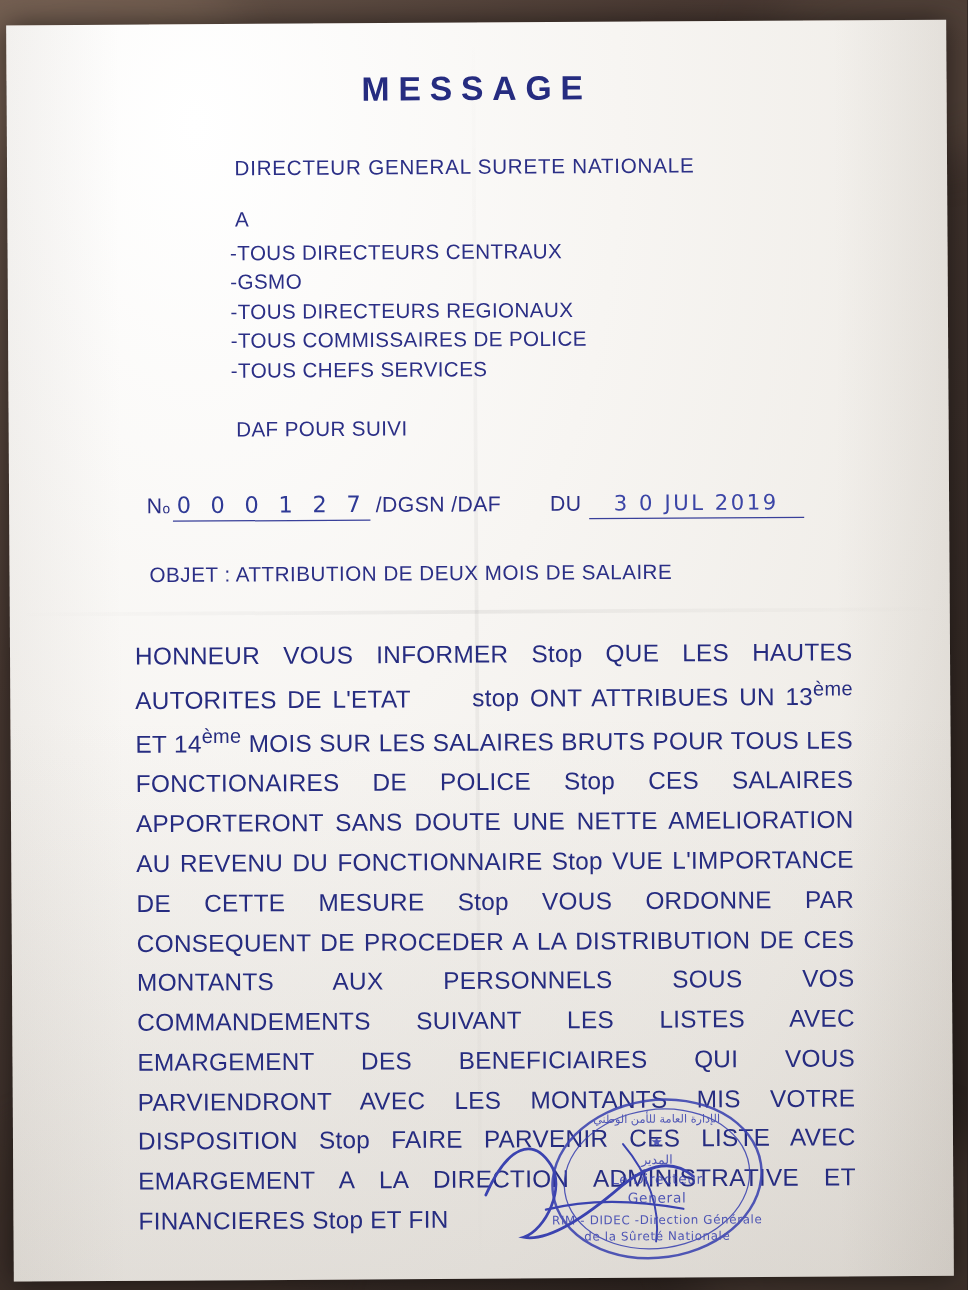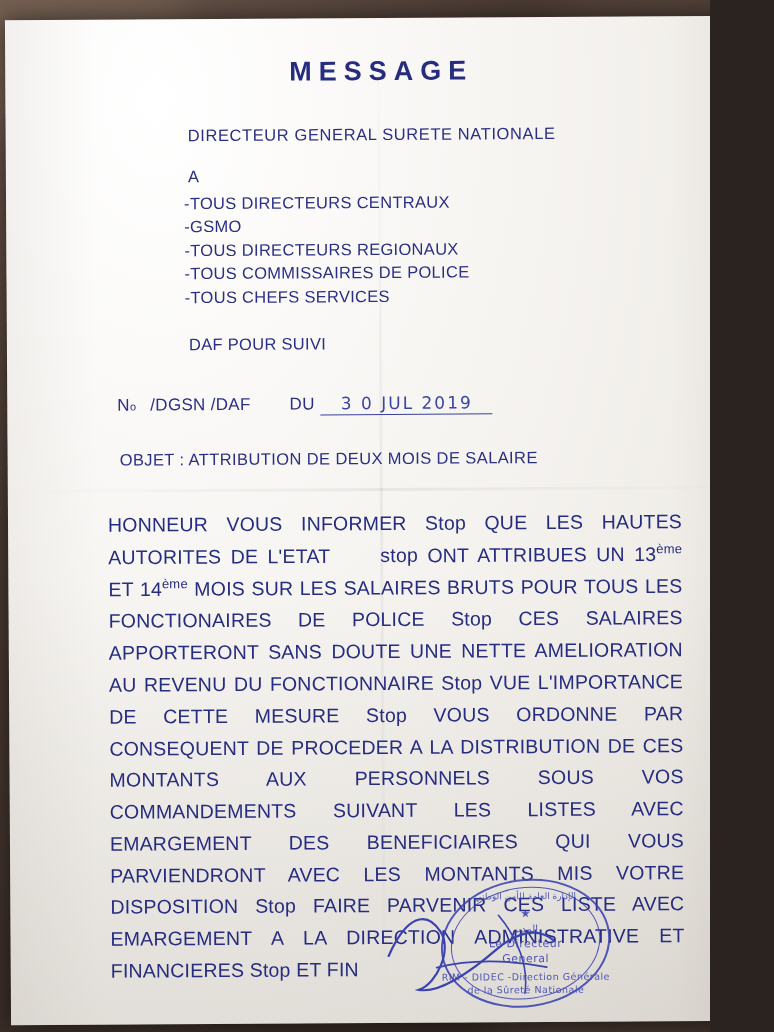--- a/index.html
+++ b/index.html
@@ -8,21 +8,21 @@
     background: #2b2320;
   }
   body {
     width: 774px;
     height: 1032px;
     overflow: hidden;
     font-family: "Liberation Sans", sans-serif;
   }
   .photo {
     position: relative;
-    width: 710px;
+    width: 774px;
     height: 1032px;
     background: linear-gradient(135deg, #6d5a4e 0%, #4a3a33 30%, #3a2e29 60%, #2a211d 100%);
     overflow: hidden;
   }
   
   .bg-blob {
     position: absolute;
     border-radius: 50%;
     filter: blur(18px);
     opacity: .55;
@@ -123,21 +123,21 @@
   .ref-sup { font-size: 11px; vertical-align: super; }
   .handwrite {
     font-family: "DejaVu Sans", sans-serif;
     letter-spacing: 5px;
     font-size: 18px;
     color: #2f3a96;
     border-bottom: 1.5px solid #39409a;
     padding: 0 3px 1px 3px;
     margin: 0 2px;
   }
-  .ref-mid { margin-left: 14px; }
+  .ref-mid { margin-left: 2px; }
   .du { margin-left: 39px; }
   .date-stamp {
     font-family: "DejaVu Sans", sans-serif;
     letter-spacing: 2px;
     font-size: 17px;
     color: #3b45a6;
     border-bottom: 1.5px solid #39409a;
     padding: 0 6px 1px 6px;
     margin-left: 6px;
     min-width: 160px;
@@ -154,21 +154,21 @@
 
   .body {
     margin: 40px 78px 0 100px;
     font-size: 19.5px;
     line-height: 1.63;
     text-align: justify;
     text-justify: inter-word;
     letter-spacing: .2px;
     color: #262c80;
   }
-  .body .sup { font-size: 13px; vertical-align: super; }
+  .body .sup { font-size: 16px; vertical-align: super; }
   .body .lower { text-transform: none; margin-left: 41px; }
 
   
   .stamp {
     position: absolute;
     left: 430px;
     top: 862px;
     width: 170px;
     height: 128px;
     z-index: 3;
@@ -249,20 +249,21 @@
         <div>-TOUS DIRECTEURS REGIONAUX</div>
         <div>-TOUS COMMISSAIRES DE POLICE</div>
         <div>-TOUS CHEFS SERVICES</div>
       </div>
 
       <div class="daf txt">DAF POUR SUIVI</div>
 
       <div class="ref-row txt">
         <span class="ref-no">N</span>
           <span class="ref-sup">o</span>
+        <span class="handwrite">0 0 0 1 2 7</span>
         <span class="ref-mid">/DGSN /DAF</span>
         <span class="du">DU</span>
         <span class="date-stamp">3 0 JUL 2019</span>
       </div>
 
       <div class="objet txt">OBJET : ATTRIBUTION DE DEUX MOIS DE SALAIRE</div>
 
       <div class="body txt">HONNEUR VOUS INFORMER Stop QUE LES HAUTES AUTORITES DE L'ETAT <span class="lower">stop</span> ONT ATTRIBUES UN 13<span class="sup">ème</span> ET 14<span class="sup">ème</span> MOIS SUR LES SALAIRES BRUTS POUR TOUS LES FONCTIONAIRES DE POLICE Stop CES SALAIRES APPORTERONT SANS DOUTE UNE NETTE AMELIORATION AU REVENU DU FONCTIONNAIRE Stop VUE L'IMPORTANCE DE CETTE MESURE Stop VOUS ORDONNE PAR CONSEQUENT DE PROCEDER A LA DISTRIBUTION DE CES MONTANTS AUX PERSONNELS SOUS VOS COMMANDEMENTS SUIVANT LES LISTES AVEC EMARGEMENT DES BENEFICIAIRES QUI VOUS PARVIENDRONT AVEC LES MONTANTS MIS VOTRE DISPOSITION Stop FAIRE PARVENIR CES LISTE AVEC EMARGEMENT A LA DIRECTION ADMINISTRATIVE ET FINANCIERES Stop ET FIN</div>
 
       <div style="text-align:left;">

